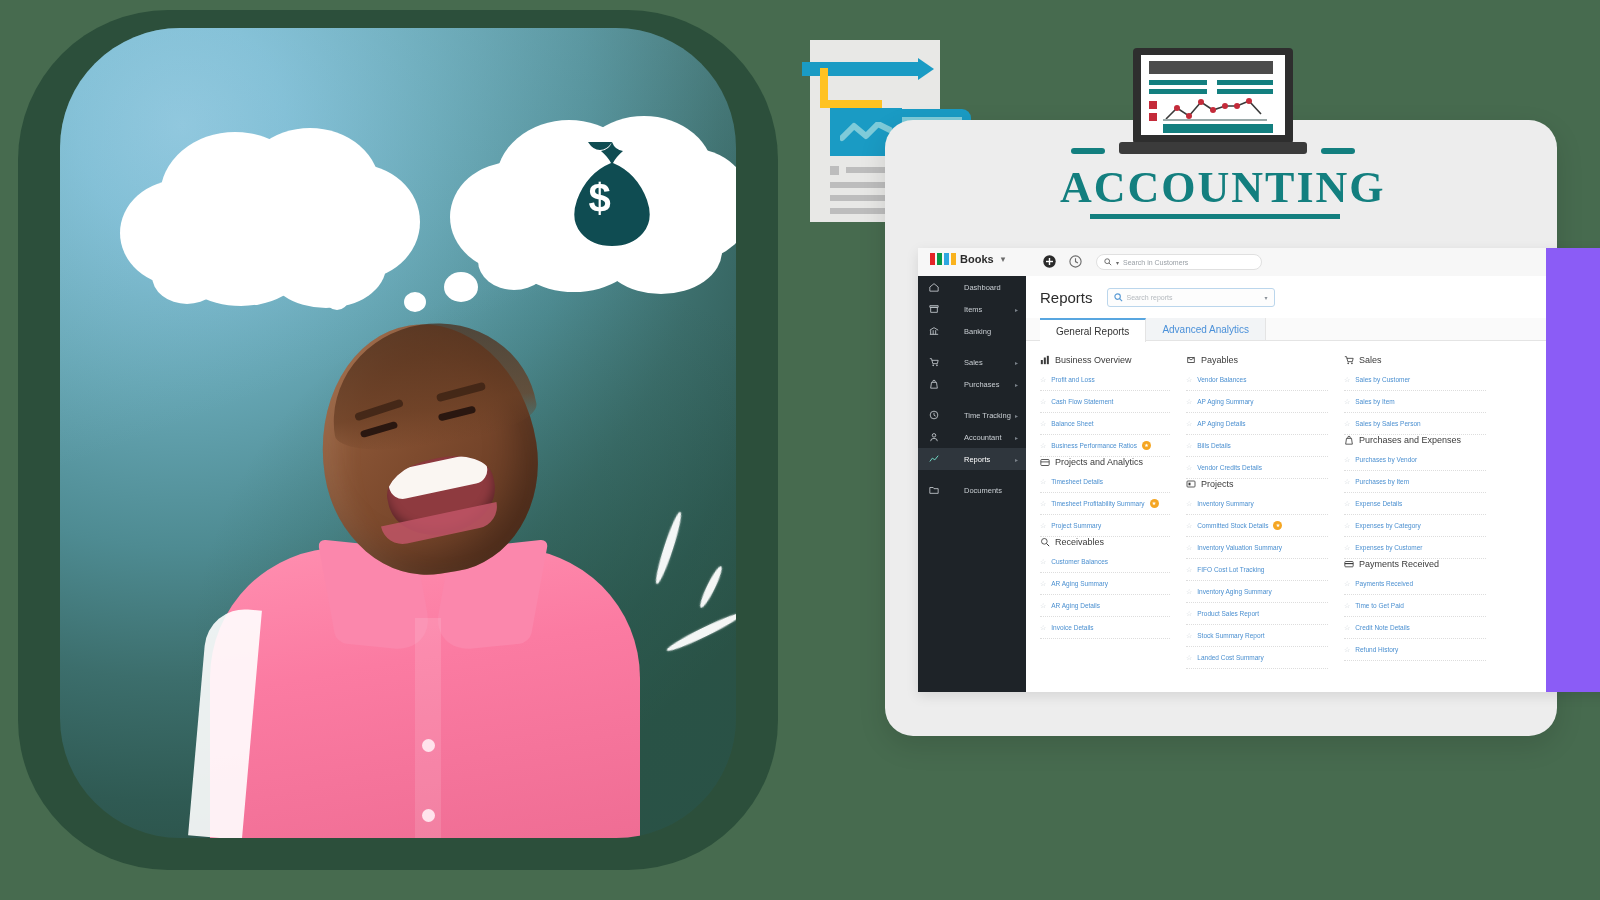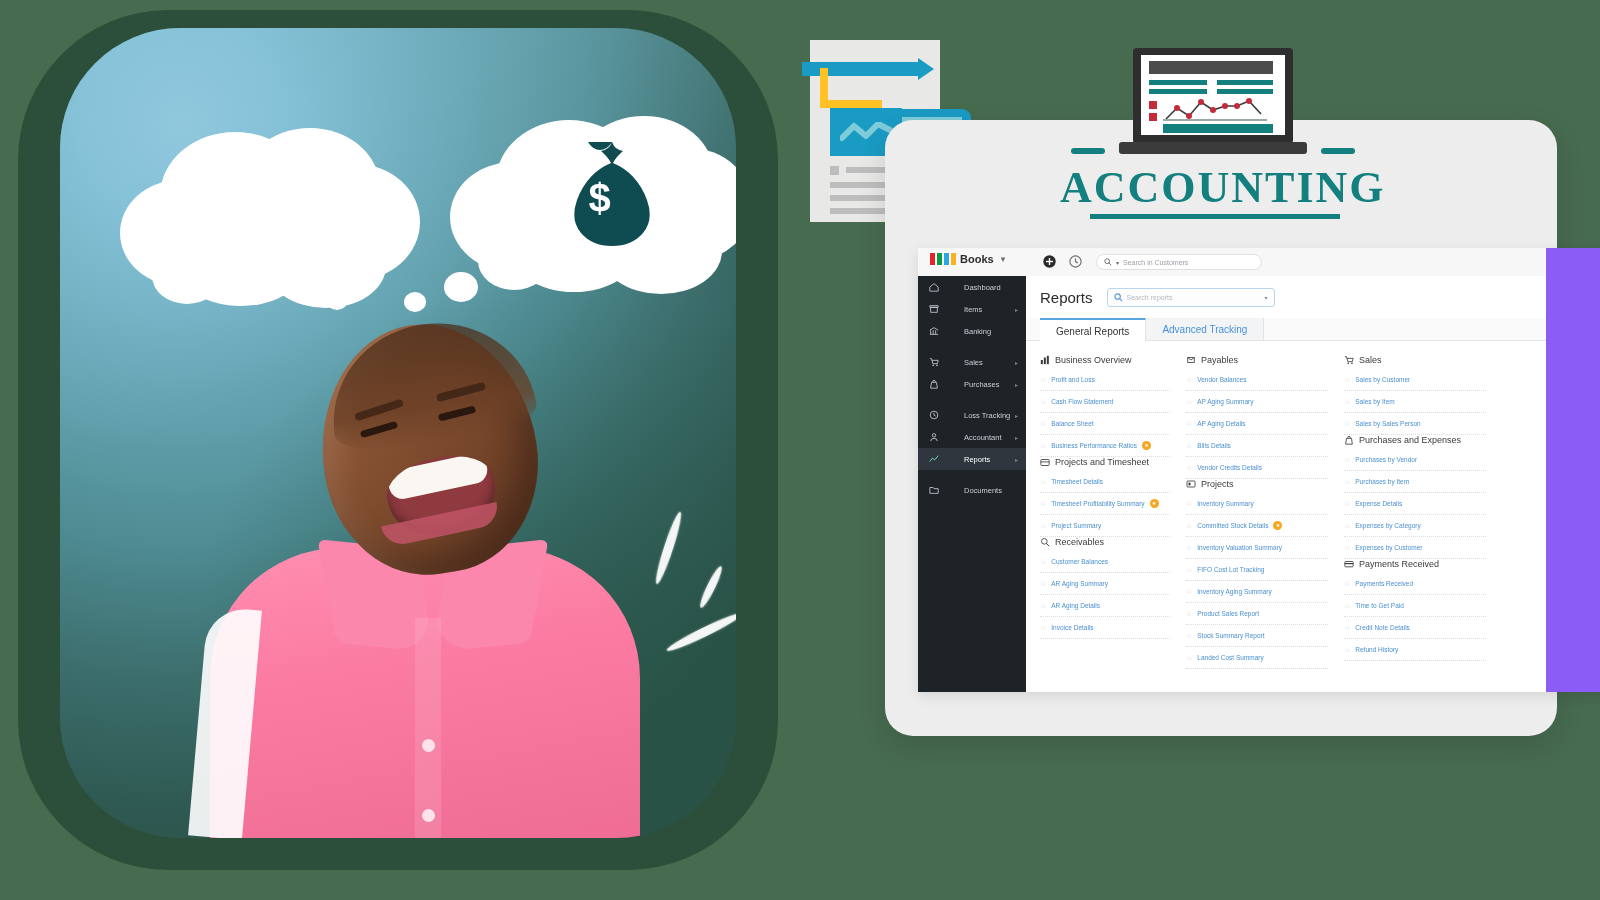--- a/index.html
+++ b/index.html
@@ -384,21 +384,21 @@
           </svg>
         <span>Purchases</span>
         <span class="arw">▸</span>
       </div>
       <div class="sb-gap"></div>
       <div class="sb-item">
         <svg class="sb-ico" viewBox="0 0 12 12">
             <circle cx="6" cy="6" r="4.6" fill="none" stroke="#C9CED3" stroke-width="1"></circle>
             <path d="M6 3.4 V6.2 L8 7.4" fill="none" stroke="#C9CED3" stroke-width="1"></path>
           </svg>
-        <span>Loss Tracking</span>
+        <span>Time Tracking</span>
         <span class="arw">▸</span>
       </div>
       <div class="sb-item">
         <svg class="sb-ico" viewBox="0 0 12 12">
             <circle cx="6" cy="4" r="2.1" fill="none" stroke="#C9CED3" stroke-width="1"></circle>
             <path d="M2 11 q0 -3.4 4 -3.4 q4 0 4 3.4" fill="none" stroke="#C9CED3" stroke-width="1"></path>
           </svg>
         <span>Accountant</span>
         <span class="arw">▸</span>
       </div>
@@ -426,21 +426,21 @@
               <circle cx="4" cy="4" r="3" fill="none" stroke="#5B9BD5" stroke-width="1.3"></circle>
               <line x1="6.2" y1="6.2" x2="9" y2="9" stroke="#5B9BD5" stroke-width="1.3"></line>
             </svg>
           <span>Search reports</span>
           <span class="caretdown">▾</span>
         </div>
       </div>
 
       <div class="tabs">
         <div class="tab active">General Reports</div>
-        <div class="tab">Advanced Tracking</div>
+        <div class="tab">Advanced Analytics</div>
       </div>
 
       <div class="cols">
 
         <div class="col c1">
           <div class="grp-head">
             <svg width="10" height="10" viewBox="0 0 12 12">
                 <rect x="1" y="6" width="2.4" height="5" fill="#3A3A3A"></rect>
                 <rect x="4.6" y="3" width="2.4" height="8" fill="#3A3A3A"></rect>
                 <rect x="8.2" y="1" width="2.4" height="10" fill="#3A3A3A"></rect>
@@ -463,21 +463,21 @@
               <span class="star">☆</span>
               <span>Business Performance Ratios</span>
               <span class="badge">★</span>
             </div>
 
           <div class="grp-head spaced">
             <svg width="10" height="10" viewBox="0 0 12 12">
                 <rect x="1" y="3" width="10" height="7.2" rx="1" fill="none" stroke="#3A3A3A" stroke-width="1"></rect>
                 <rect x="1" y="5.4" width="10" height="1" fill="#3A3A3A"></rect>
               </svg>
-            <span>Projects and Timesheet</span>
+            <span>Projects and Analytics</span>
           </div>
           <div class="rrow">
               <span class="star">☆</span>
               <span>Timesheet Details</span>
             </div>
           <div class="rrow">
               <span class="star">☆</span>
               <span>Timesheet Profitability Summary</span>
               <span class="badge">★</span>
             </div>

